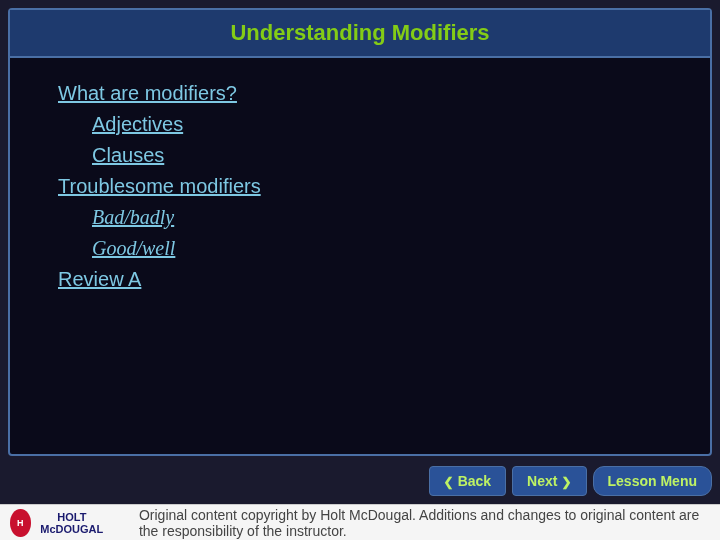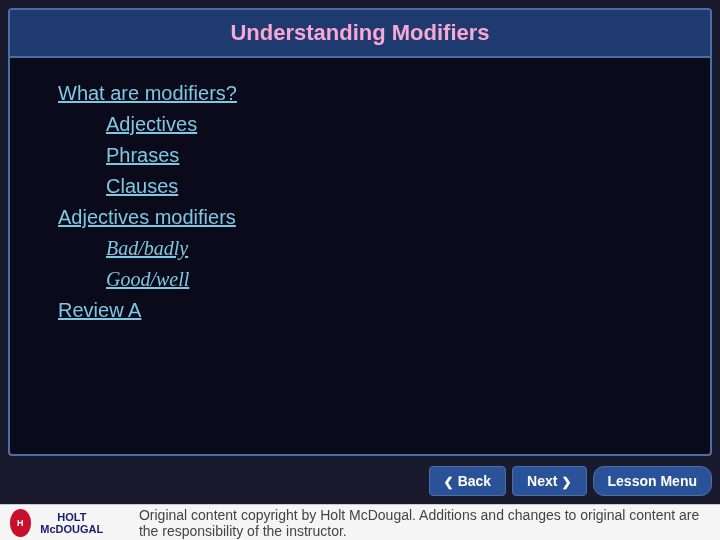--- a/index.html
+++ b/index.html
@@ -20,21 +20,21 @@
       margin: 8px 8px 4px 8px;
       border: 2px solid #4a6fa5;
       border-radius: 4px;
       display: flex;
       flex-direction: column;
       padding: 0;
     }
 
     .slide-title {
       background: #1e3a6e;
-      color: #f9a8d4;
+      color: #84cc16;
       text-align: center;
       font-size: 22px;
       font-weight: bold;
       padding: 10px 20px;
       border-bottom: 2px solid #4a6fa5;
     }
 
     .slide-content {
       flex: 1;
       padding: 20px 48px;
@@ -45,41 +45,41 @@
 
     .menu-item {
       color: #7ec8e3;
       font-size: 20px;
       margin: 4px 0;
       text-decoration: underline;
       cursor: pointer;
     }
 
     .menu-item.indent {
-      margin-left: 48px;
+      margin-left: 34px;
     }
 
     .menu-item.italic {
       font-style: italic;
       font-family: Liberation Serif, serif;
     }
 
     .nav-bar {
       height: 42px;
       display: flex;
       align-items: center;
       justify-content: flex-end;
       padding: 0 8px;
       gap: 6px;
       margin-bottom: 2px;
     }
 
     .nav-btn {
       background: #2a5298;
-      color: #ffffff;
+      color: #bef264;
       border: 1px solid #4a6fa5;
       border-radius: 4px;
       padding: 6px 14px;
       font-size: 14px;
       font-weight: bold;
       cursor: pointer;
       display: flex;
       align-items: center;
       gap: 4px;
     }
@@ -140,23 +140,22 @@
     .times::before { content: '✕'; font-size: 12px; }
   </style>
 </head>
 <body>
 
 <div class="main-area">
   <div class="slide-title">Understanding Modifiers</div>
   <div class="slide-content" id="menu-list">
   <div class="menu-item">What are modifiers?</div>
       <div class="menu-item indent">Adjectives</div>
-      <div class="menu-item indent">Phrases</div>
       <div class="menu-item indent">Clauses</div>
-      <div class="menu-item">Adjectives modifiers</div>
+      <div class="menu-item">Troublesome modifiers</div>
       <div class="menu-item indent italic">Bad/badly</div>
       <div class="menu-item indent italic">Good/well</div>
       <div class="menu-item">Review A</div>
     </div>
 </div>
 
 <div class="nav-bar">
   <button class="nav-btn">
     <span class="chevron-left"></span>
     <span>Back</span>

